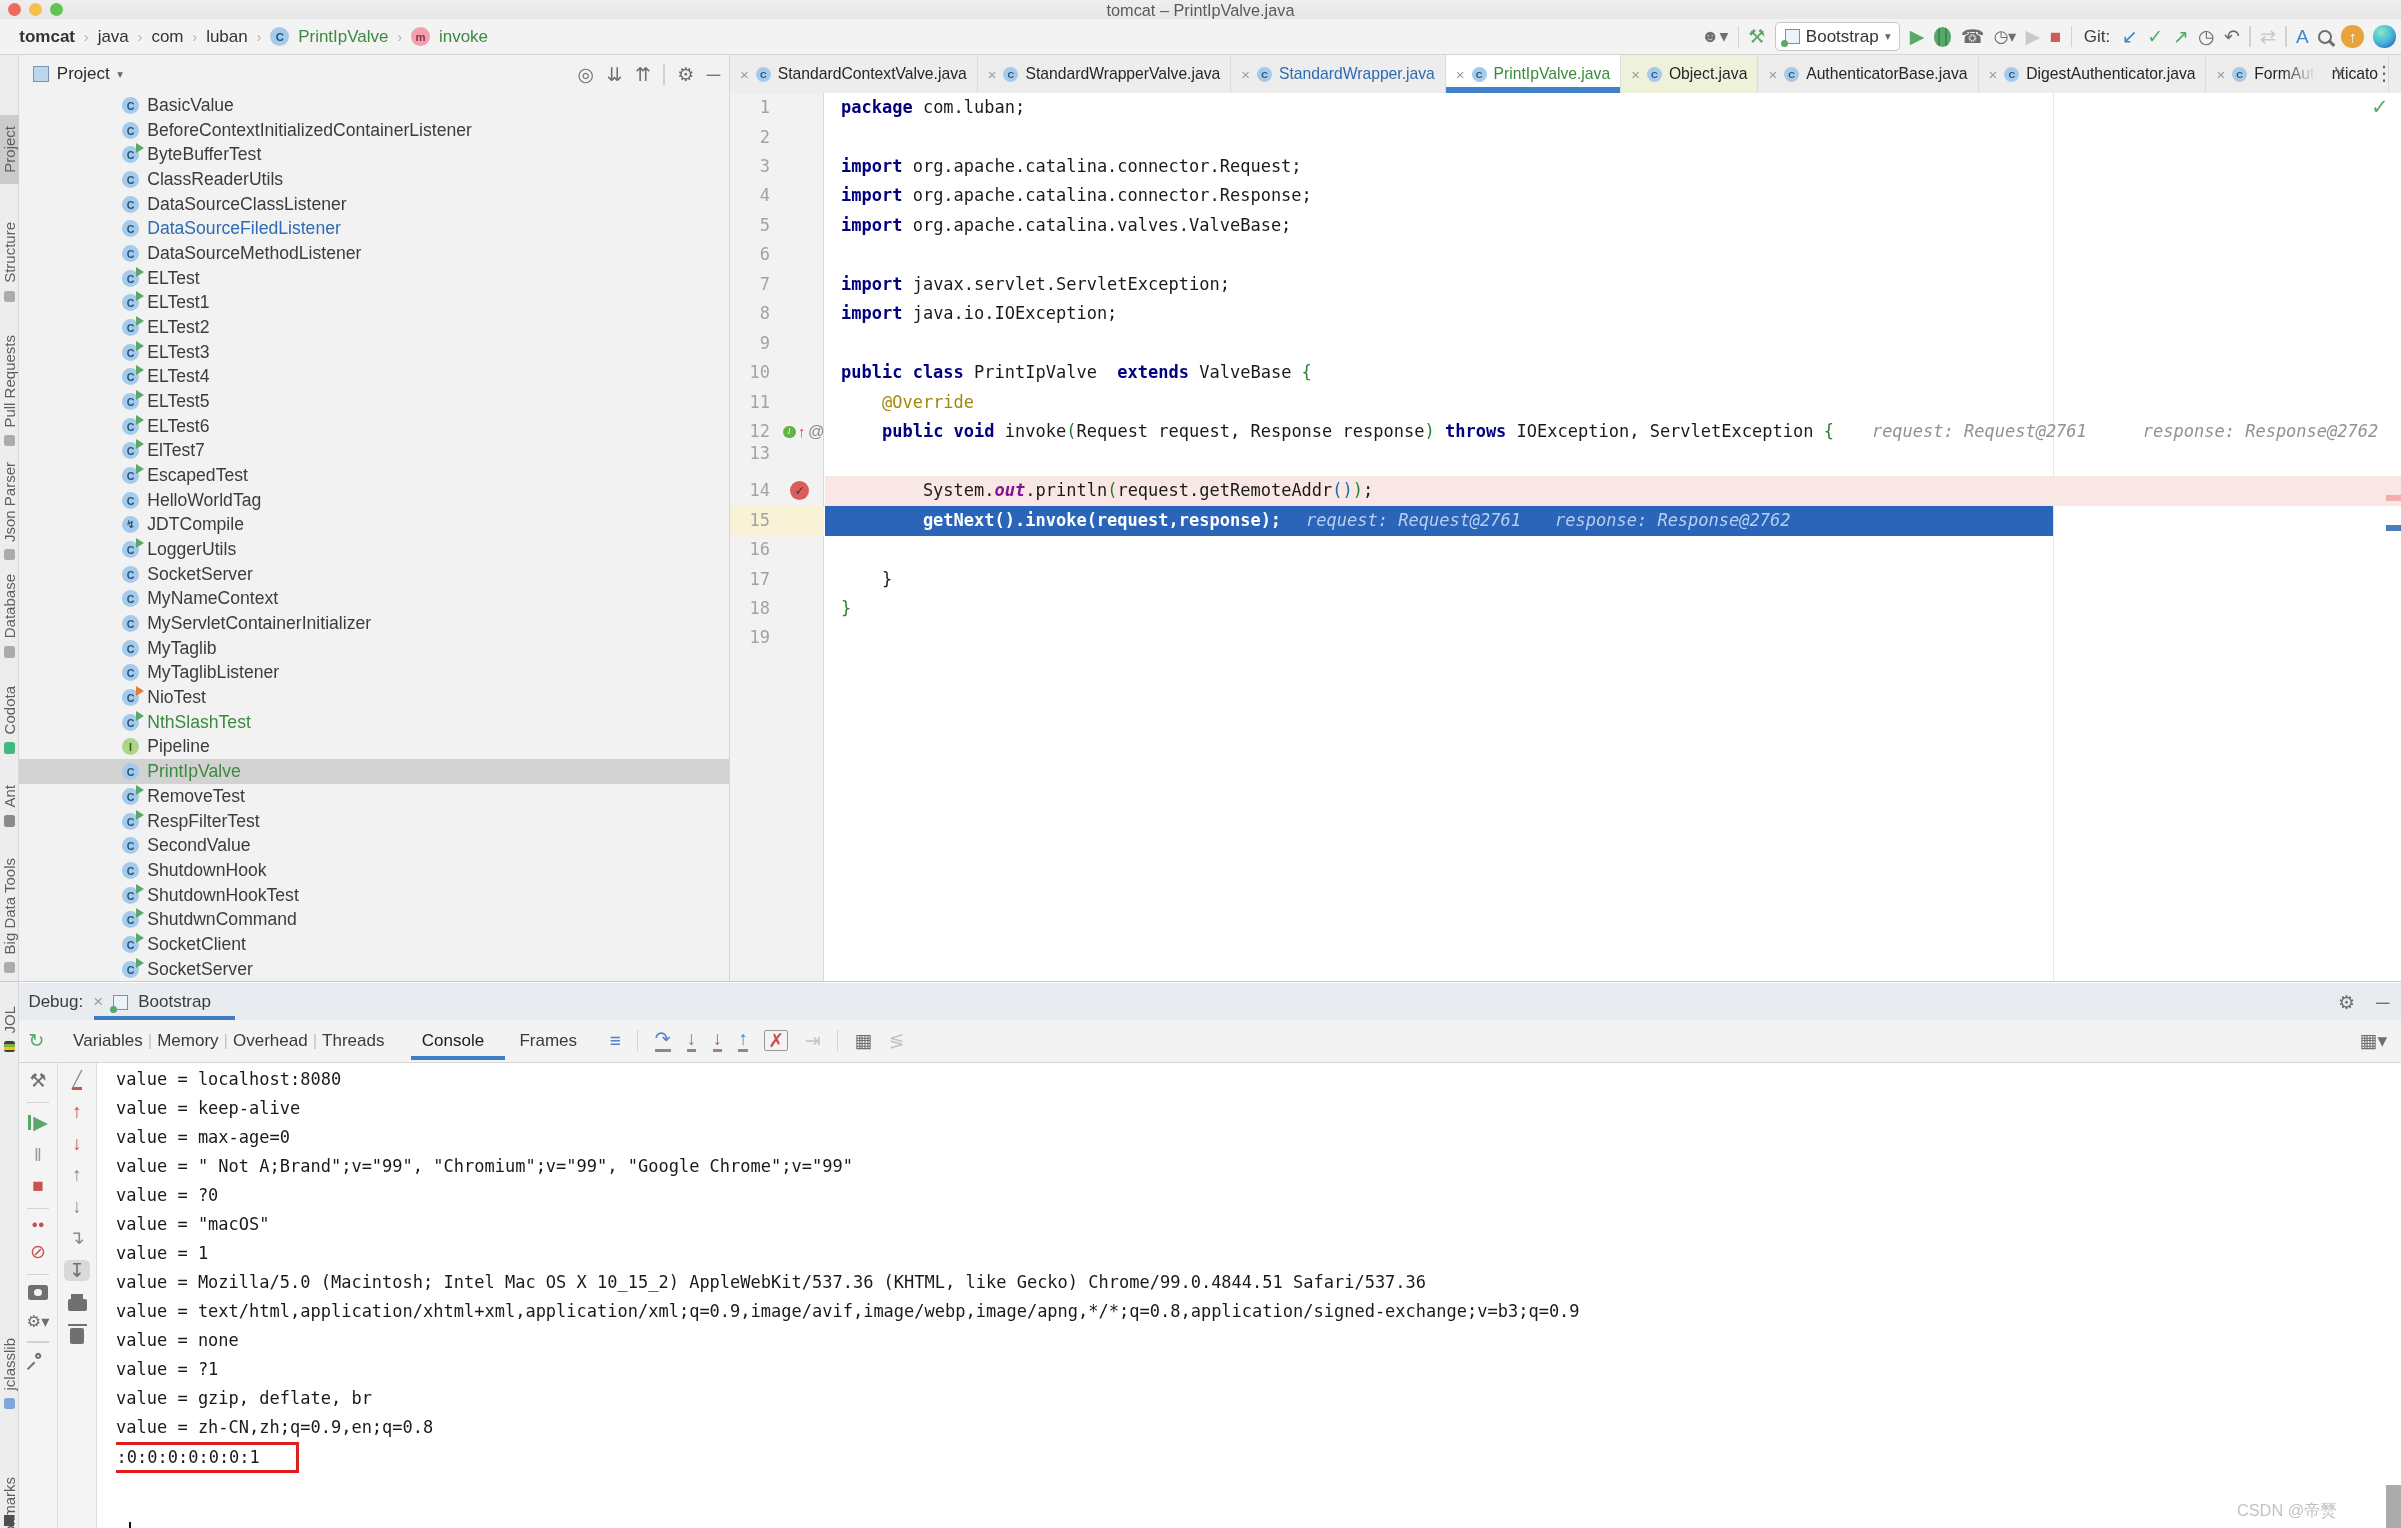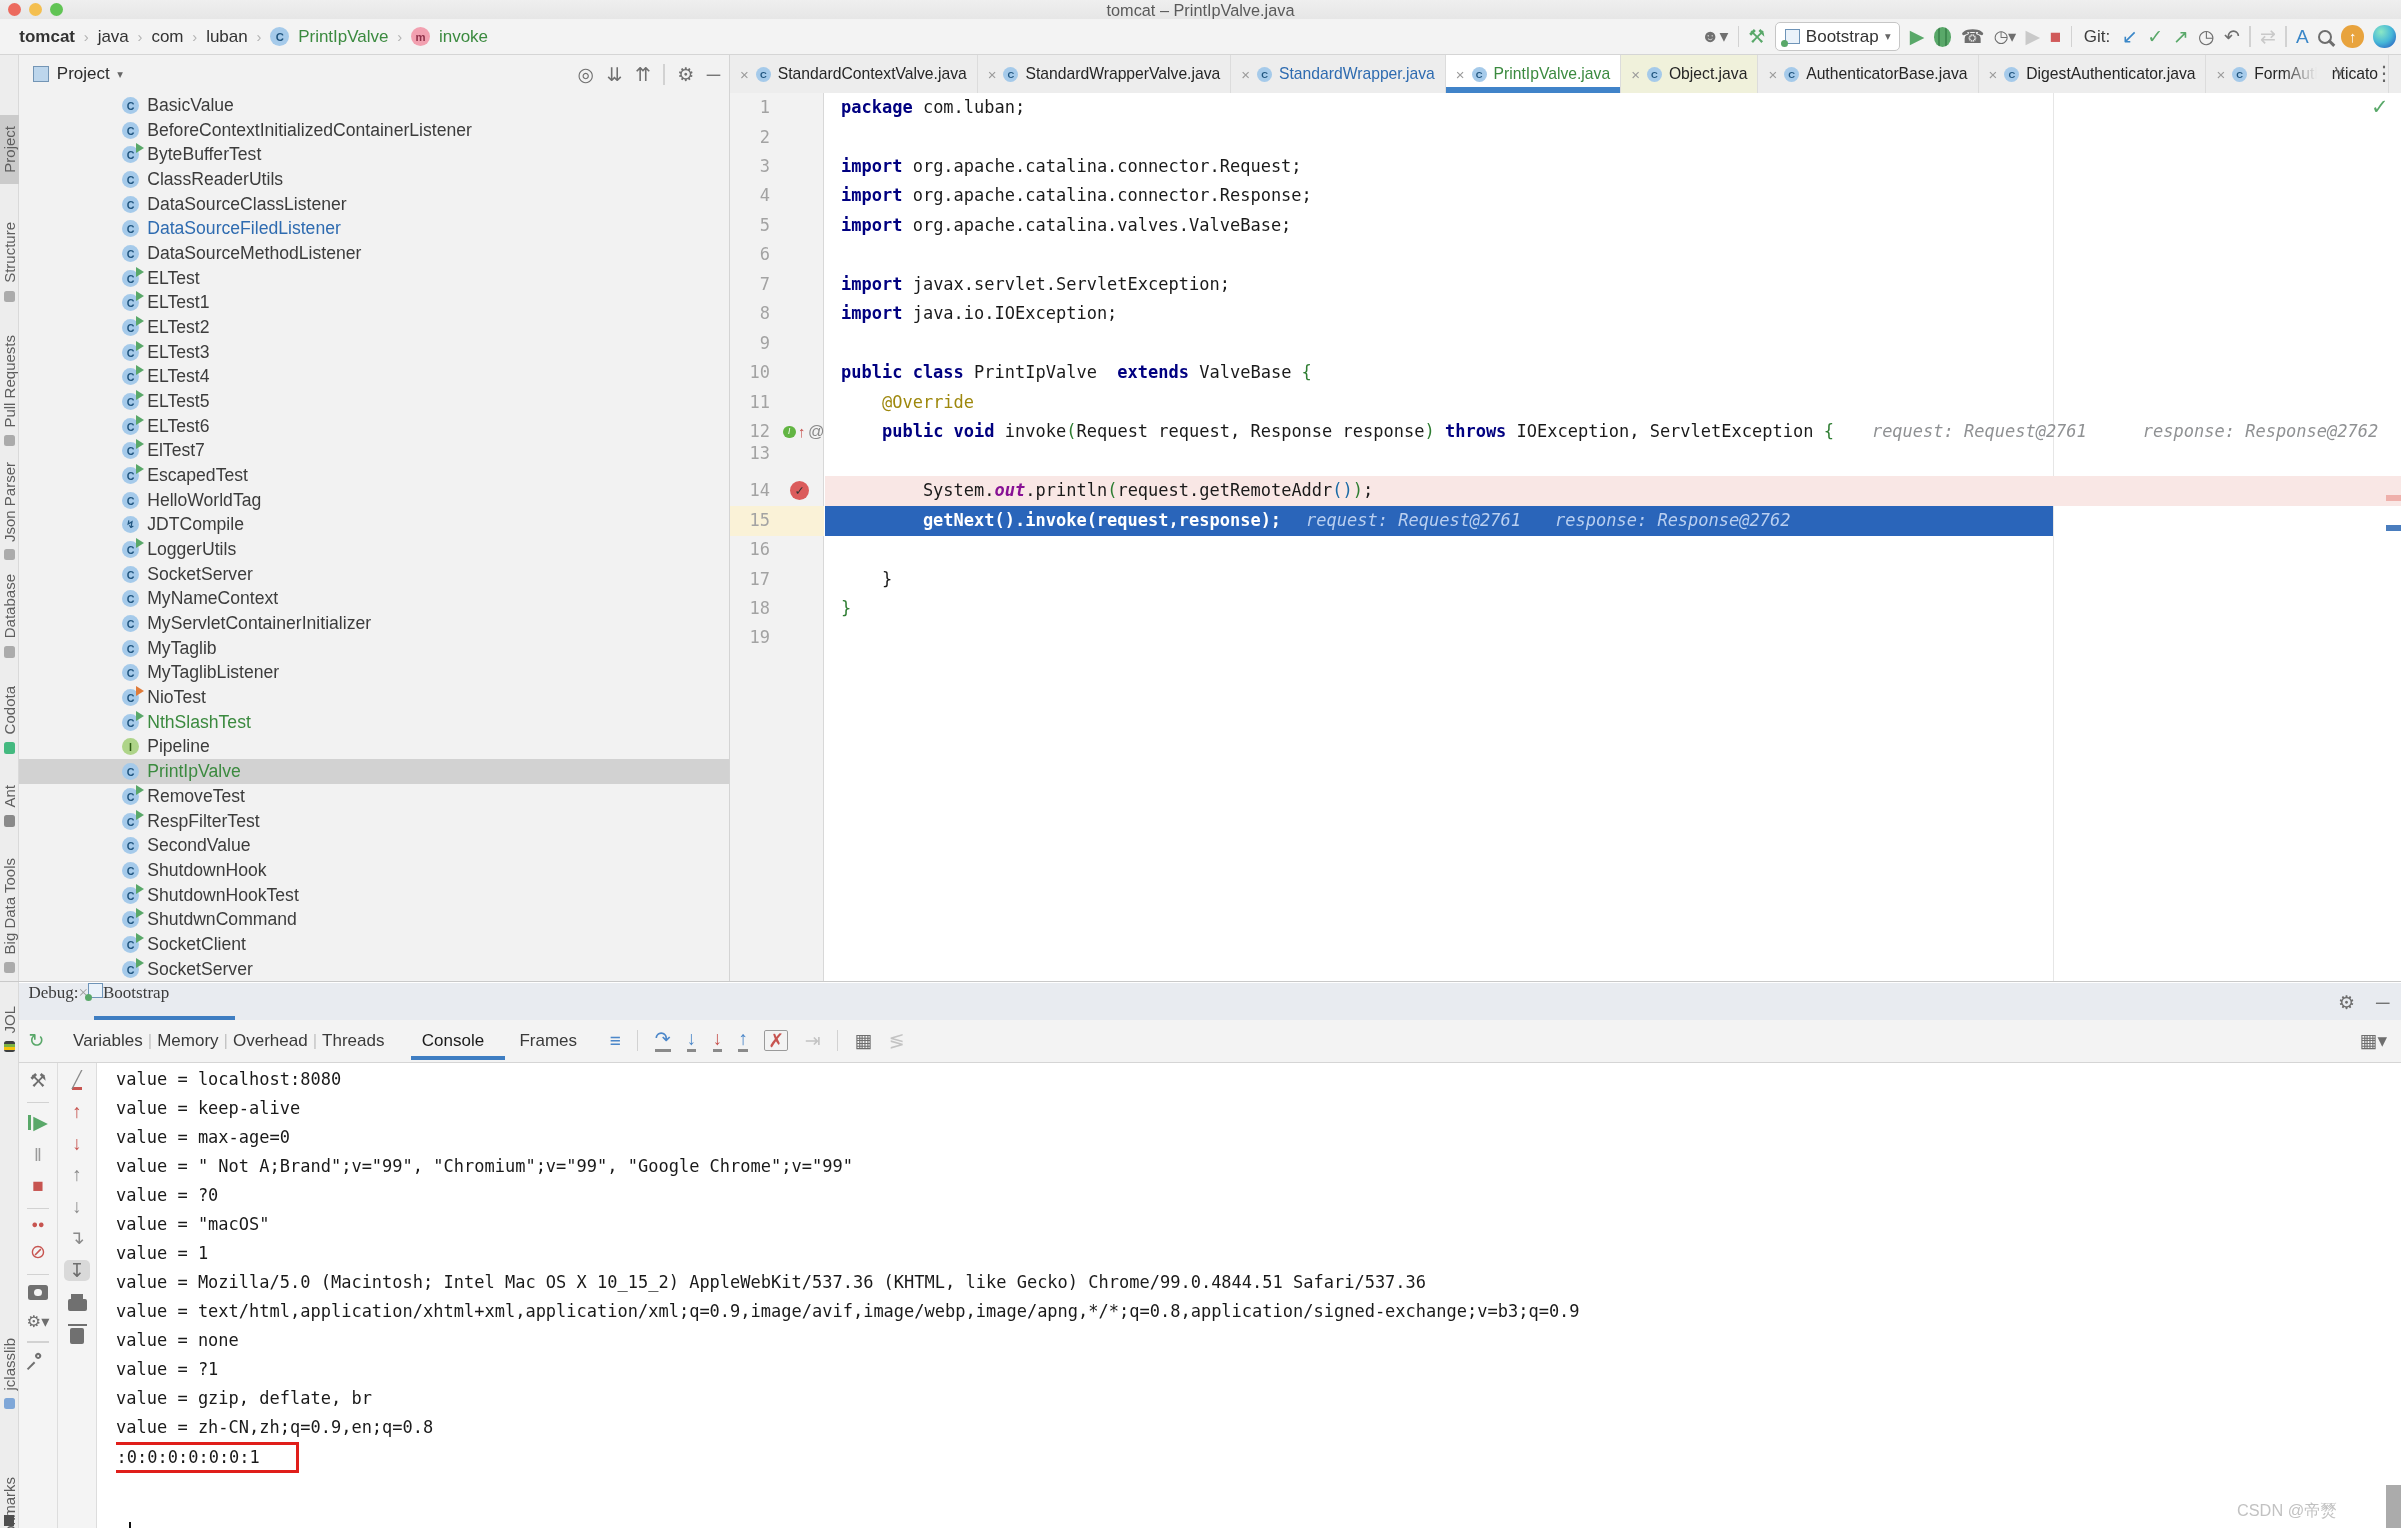--- a/index.html
+++ b/index.html
@@ -86,21 +86,21 @@
   .ovr .oc { width:12.5px; height:12.5px; border-radius:50%; background:#62B543; color:#fff; font-size:8.2px; display:inline-flex; align-items:center; justify-content:center; font-style:italic; }
   .ovr .oa { color:#C75450; font-size:15px; font-weight:bold; }
   .ovr .at { color:#8A8A8A; font-size:16.3px; }
   #edcheck { left:2371px; top:95px; font-size:21px; font-weight:bold; color:#59A869; }
   #stripe-pink { left:2386px; top:495px; width:15px; height:6.3px; background:#EFB0AB; }
   #stripe-blue { left:2386px; top:525px; width:15px; height:6.3px; background:#4A7DBE; }
 
   
   #dbgtopline { left:0; top:981px; width:2401px; height:1.3px; background:#C9C9C9; }
   #dbgheader { left:19px; top:983px; width:2383px; height:38px; background:#E8EBF0; }
-  #dbgheader .inner { position:absolute; left:9.4px; top:0; height:38px; display:flex; font-size:17px; color:#3C3C3C;font-family:Liberation Serif, serif; }
+  #dbgheader .inner { position:absolute; left:9.4px; top:0; height:38px; display:flex; align-items:center; gap:10px; font-size:17px; color:#3C3C3C; }
   #dbg-underline { position:absolute; left:75px; top:33px; width:141px; height:4.4px; background:#3E7DC2; }
   #dbghdr-icons { position:absolute; right:12.5px; top:0; height:38px; display:flex; align-items:center; gap:21px; color:#6E6E6E; }
   #dbgtabs { left:19px; top:1020px; width:2383px; height:43px; background:#F3F3F3; border-bottom:1.3px solid #D5D5D5; }
   #dbgtabs .row { position:absolute; left:9.4px; top:0; height:41px; display:flex; align-items:center; gap:16.3px; font-size:17px; color:#3A3A3A; }
   .pipe { color:#C4C4C4; margin:0 5px; }
   #console-underline { position:absolute; left:392px; top:36px; width:94px; height:4.4px; background:#3E7DC2; }
   .bar { border-bottom:3.1px solid #8A8A8A; padding-bottom:1.3px; }
   .boxed-x { border:1.3px solid #9A9A9A; padding:0 3.1px; border-radius:1.9px; }
   #dbglayout { position:absolute; right:15px; top:8.8px; color:#6E6E6E; font-size:19px; }
 

